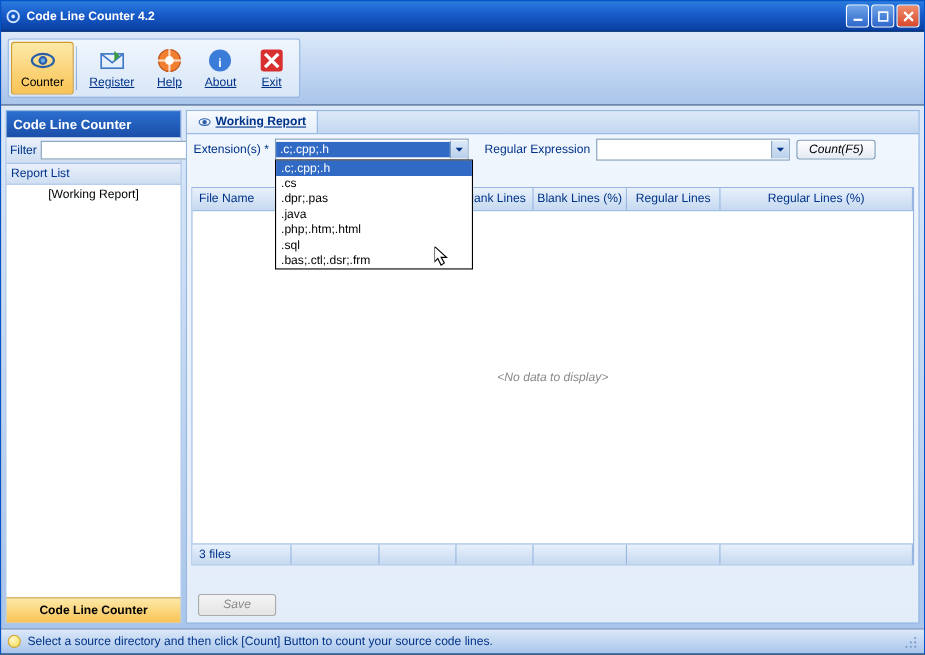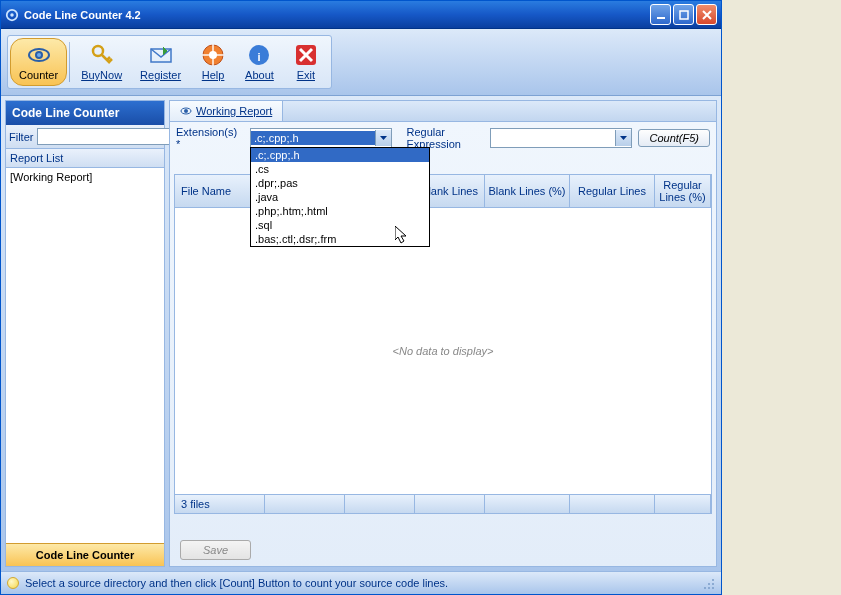--- a/index.html
+++ b/index.html
@@ -1,53 +1,53 @@
 <!DOCTYPE html>
 <html><head>
 <meta charset="utf-8">
 <style>
 * { box-sizing: border-box; margin: 0; padding: 0; font-family: Tahoma, Arial, sans-serif; font-size: 11px; }
 body { background: #ece9d8; width: 841px; height: 595px; overflow: hidden; }
 
-.window { width: 722px; height: 595px; border: 1px solid #0055cc; background: #0f172a; display: flex; flex-direction: column; }
+.window { width: 841px; height: 595px; border: 1px solid #0055cc; background: #0f172a; display: flex; flex-direction: column; }
 
 .titlebar { height: 28px; background: linear-gradient(to bottom, #2a7ce0 0%, #1658c7 50%, #0a3f9f 100%); display: flex; align-items: center; padding: 0 4px; border-bottom: 1px solid #003388; }
 .titlebar-gear { width: 14px; height: 14px; margin-right: 5px; }
 .titlebar-text { color: white; font-weight: bold; flex: 1; }
 .titlebar-controls { display: flex; gap: 2px; }
 .titlebar-btn { width: 21px; height: 21px; border: 1px solid #fff; border-radius: 3px; display: flex; align-items: center; justify-content: center; cursor: pointer; }
 .min-btn { background: linear-gradient(to bottom, #71a4e8, #2d68cc); }
 .max-btn { background: linear-gradient(to bottom, #71a4e8, #2d68cc); }
 .close-btn { background: linear-gradient(to bottom, #f08d6b, #d8492e); }
 
 .toolbar-area { background: linear-gradient(to bottom, #dce9f9, #a9c5eb); padding: 6px; border-bottom: 1px solid #7da2d3; }
 .toolbar { background: linear-gradient(to bottom, #f0f6fd, #d8e6f7); border: 1px solid #97b7e2; border-radius: 3px; display: flex; padding: 2px; width: fit-content; }
 .toolbtn { display: flex; flex-direction: column; align-items: center; justify-content: center; padding: 4px 8px; cursor: pointer; min-width: 46px; border: 1px solid transparent; }
-.toolbtn.active { background: linear-gradient(to bottom, #fde9a8, #f9c354); border: 1px solid #d29c2f; border-radius: 13px; justify-content: space-between; }
+.toolbtn.active { background: linear-gradient(to bottom, #fde9a8, #f9c354); border: 1px solid #d29c2f; border-radius: 3px; justify-content: space-between; }
 .toolbtn-icon { width: 24px; height: 24px; margin-bottom: 2px; }
 .toolbtn-label { color: #003388; text-decoration: underline; }
 .toolbtn.active .toolbtn-label { color: #000; text-decoration: none; }
 .tool-sep { width: 1px; background: linear-gradient(to bottom, #a8c2e6, #88a8d4); margin: 4px 2px; }
 
 .body-area { flex: 1; display: flex; background: linear-gradient(to bottom, #dce9f9, #a9c5eb); padding: 4px; gap: 4px; min-height: 0; }
 .left-pane { width: 160px; display: flex; flex-direction: column; border: 1px solid #97b7e2; background: #f0f6fd; }
 .pane-header { background: linear-gradient(to bottom, #2c6fd0, #1a4ea8); color: white; font-weight: bold; padding: 5px 6px; font-size: 12px; }
 .filter-row { display: flex; align-items: center; padding: 3px; background: linear-gradient(to bottom, #eaf1fb, #cfdef2); border-bottom: 1px solid #97b7e2; }
 .filter-label { margin-right: 4px; color: #003388; }
 .filter-input { flex: 1; height: 17px; border: 1px solid #7f9db9; background: white; padding: 0 2px; }
 .report-list-header { padding: 3px 4px; background: linear-gradient(to bottom, #eaf1fb, #cfdef2); border-bottom: 1px solid #97b7e2; color: #003388; cursor: pointer; }
-.report-list { flex: 1; background: white; }
+.report-list { flex: 1; background: white; text-align: center; }
 .report-item { padding: 3px 4px; cursor: pointer; }
 .left-footer { background: linear-gradient(to bottom, #fde9a8, #f9c354); border-top: 1px solid #d29c2f; text-align: center; padding: 5px; font-weight: bold; color: #000; }
 
 .right-pane { flex: 1; display: flex; flex-direction: column; min-width: 0; }
 .tab-bar { display: flex; background: linear-gradient(to bottom, #dce9f9, #c2d6ef); border: 1px solid #97b7e2; border-bottom: none; }
 .tab { padding: 4px 10px; background: linear-gradient(to bottom, #f7fbff, #e3edf9); border-right: 1px solid #97b7e2; cursor: pointer; display: flex; align-items: center; gap: 4px; }
 .tab-icon { width: 12px; height: 12px; }
-.tab-label { color: #003388; text-decoration: underline; }
+.tab-label { color: #003388; text-decoration: underline; font-weight: bold; }
 
 .content { flex: 1; border: 1px solid #97b7e2; background: linear-gradient(to bottom, #f0f6fd 0%, #e3edf9 100%); display: flex; flex-direction: column; min-height: 0; }
 .form-row { display: flex; align-items: center; padding: 4px 6px; gap: 6px; }
 .form-label { color: #003388; min-width: 68px; }
 .dir-select { flex: 1; height: 20px; border: 1px solid #7f9db9; background: white; display: flex; align-items: center; padding: 0 2px; position: relative; }
 .folder-icon { width: 14px; height: 12px; margin-right: 4px; }
 .dir-text { flex: 1; }
 .dd-arrow { width: 16px; height: 16px; border-left: 1px solid #7f9db9; display: flex; align-items: center; justify-content: center; cursor: pointer; background: linear-gradient(to bottom, #dce9f9, #b8cfea); }
 .ext-select { width: 176px; height: 20px; border: 1px solid #7f9db9; background: white; display: flex; align-items: center; position: relative; }
 .ext-selected { background: #316ac5; color: white; padding: 1px 3px; flex: 1; }
@@ -127,27 +127,20 @@
         <svg class="toolbtn-icon" viewBox="0 0 24 24">
             <ellipse cx="12" cy="12" rx="10" ry="6" fill="none" stroke="#2a5fa8" stroke-width="2"></ellipse>
             <circle cx="12" cy="12" r="4" fill="#2a5fa8"></circle>
             <circle cx="12" cy="12" r="2" fill="#6faae8"></circle>
           </svg>
         <span class="toolbtn-label">Counter</span>
       </div>
       <div class="tool-sep"></div>
       <div class="toolbtn">
         <svg class="toolbtn-icon" viewBox="0 0 24 24">
-            <circle cx="8" cy="8" r="5" fill="none" stroke="#d4a017" stroke-width="2.5"></circle>
-            <path d="M11 11 L20 20 M17 17 L20 14 M19 19 L22 16" stroke="#d4a017" stroke-width="2.5" fill="none"></path>
-          </svg>
-        <span class="toolbtn-label">BuyNow</span>
-      </div>
-      <div class="toolbtn">
-        <svg class="toolbtn-icon" viewBox="0 0 24 24">
             <rect x="2" y="6" width="20" height="13" fill="none" stroke="#4078c8" stroke-width="1.5"></rect>
             <path d="M2 6 L12 14 L22 6" fill="none" stroke="#4078c8" stroke-width="1.5"></path>
             <path d="M14 4 L18 8 L14 12" fill="#3a9c3a" stroke="#3a9c3a" stroke-width="1"></path>
           </svg>
         <span class="toolbtn-label">Register</span>
       </div>
       <div class="toolbtn">
         <svg class="toolbtn-icon" viewBox="0 0 24 24">
             <circle cx="12" cy="12" r="10" fill="#f08030" stroke="#c05018" stroke-width="1"></circle>
             <circle cx="12" cy="12" r="4" fill="white"></circle>

